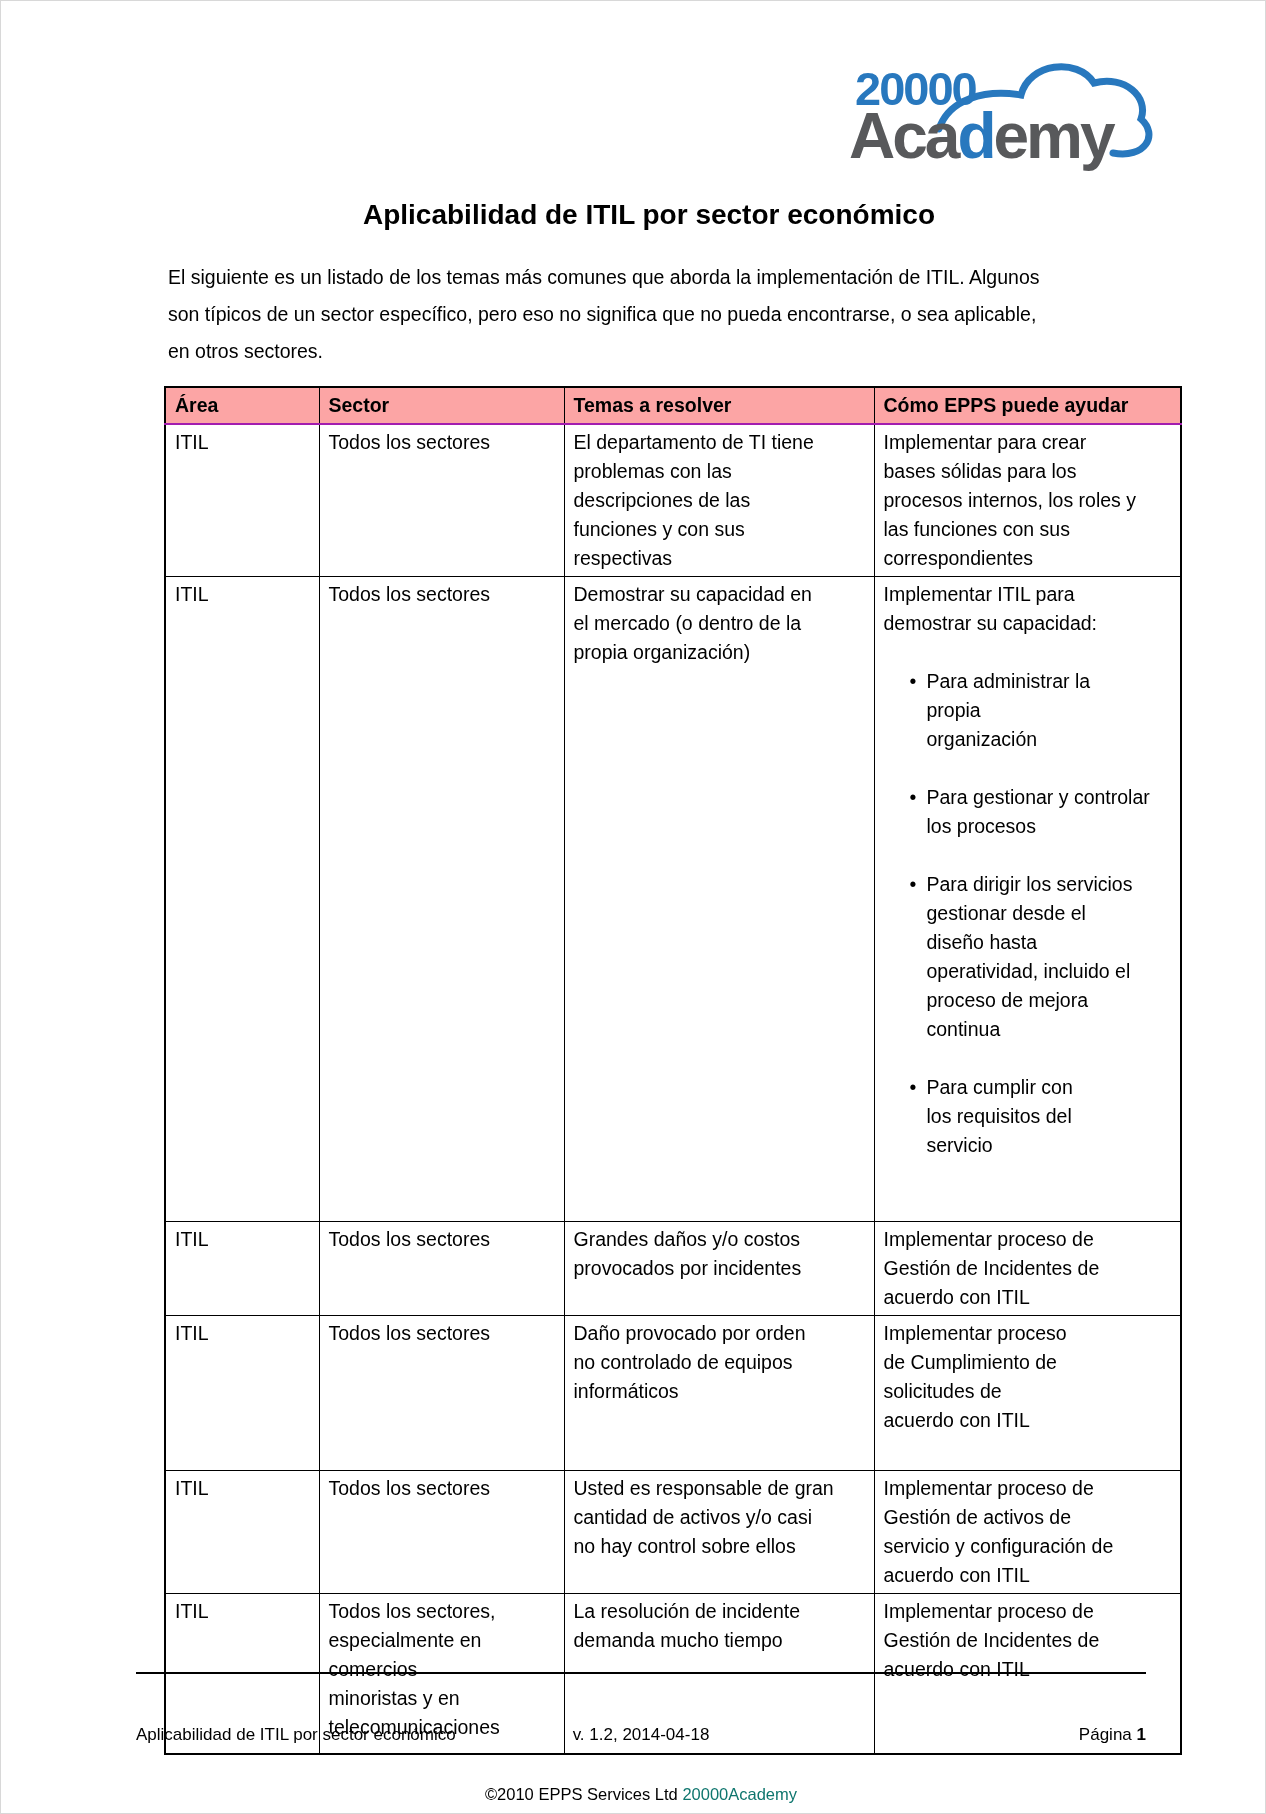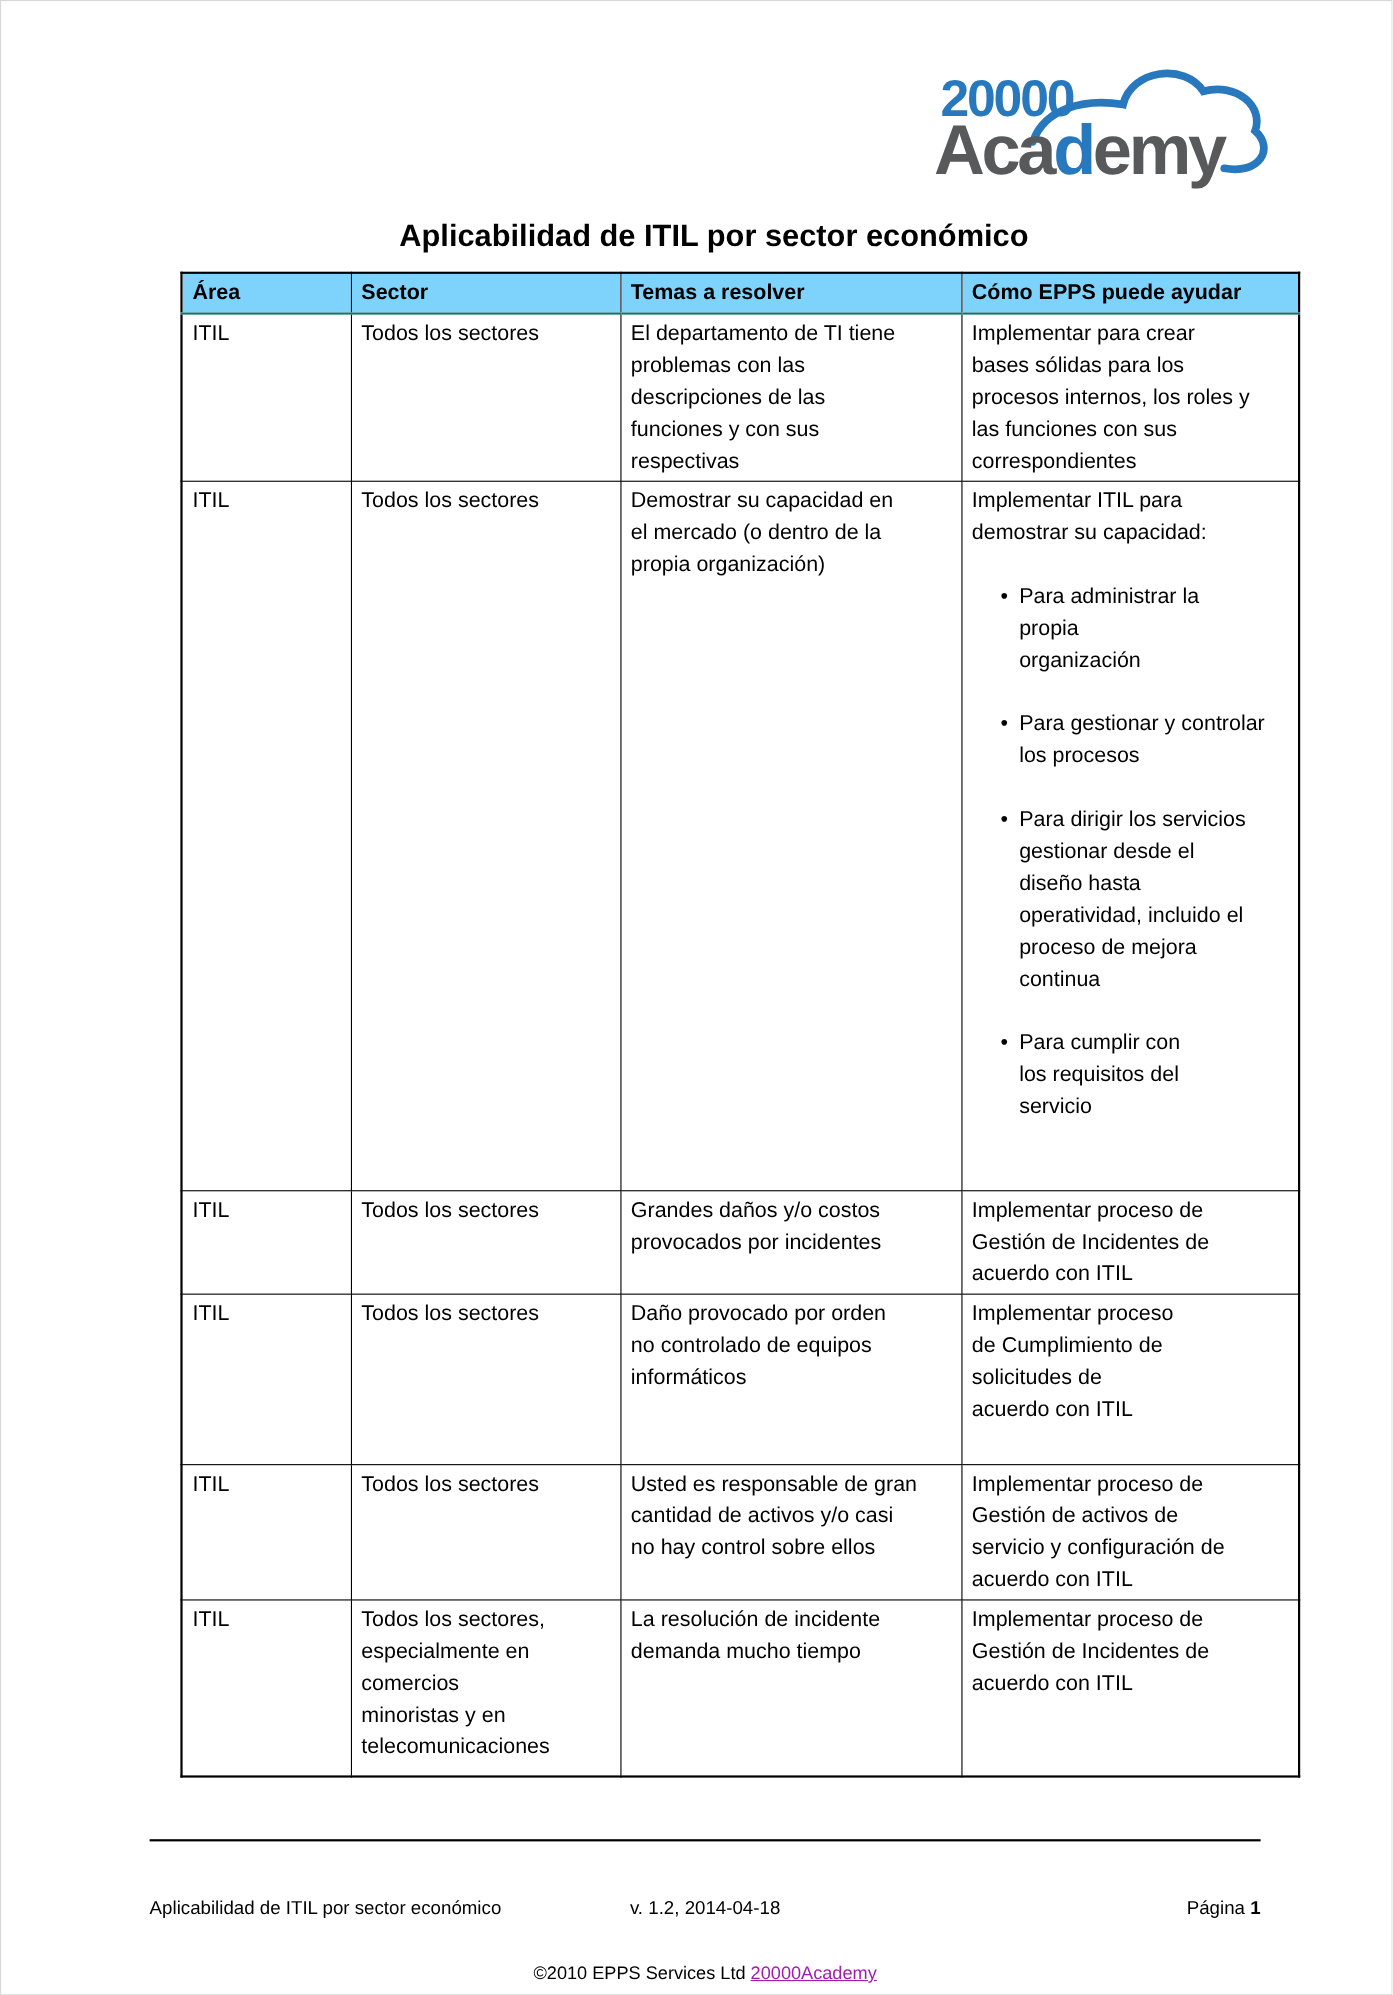--- a/index.html
+++ b/index.html
@@ -57,24 +57,24 @@
   }
   table.itil th, table.itil td {
     border: 1px solid #000;
     vertical-align: top;
     padding: 3px 9px;
     line-height: 29px;
     white-space: pre-line;
     overflow: hidden;
   }
   table.itil th {
-    background: #7dd3fc;
+    background: #fca5a5;
     text-align: left;
     font-weight: bold;
-    border-bottom: 2px solid #0f766e;
+    border-bottom: 2px solid #a21caf;
     white-space: nowrap;
   }
   tr.hrow { height: 36px; }
   tr.r1 { height: 144px; }
   tr.r2 { height: 493px; }
   tr.r3 { height: 90px; }
   tr.r4 { height: 155px; }
   tr.r5 { height: 120px; }
   tr.r6 { height: 160px; }
 
@@ -96,37 +96,40 @@
     align-items: baseline;
   }
   .footer-center { text-align: right; }
   .footer-right { text-align: right; margin-top: 44px; }
   .footer-right b { font-weight: bold; }
   .copyright {
     margin-top: 40px;
     text-align: center;
     font-size: 16.5px;
   }
-  .copyright a { color: #a21caf; text-decoration: underline; cursor: pointer; }
+  .copyright a { color: #0f766e; cursor: pointer; }
 </style>
 </head>
 <body>
 
 <div class="page">
 
   <div class="logo">
     <svg class="logo-cloud" width="228" height="120" viewBox="0 0 228 120">
       <path d="M 2,76 C 12,46 48,36 84,42 C 92,10 140,4 157,30 C 188,22 212,44 204,66 C 222,82 208,106 176,100" fill="none" stroke="#2878be" stroke-width="7" stroke-linecap="round"></path>
     </svg>
     <div class="logo-number">20000</div>
     <div class="logo-word"><span>Aca</span><span class="blue-d">d</span><span>emy</span></div>
   </div>
 
   <h1 class="doc-title">Aplicabilidad de ITIL por sector económico</h1>
 
+  <p class="intro">El siguiente es un listado de los temas más comunes que aborda la implementación de ITIL. Algunos
+son típicos de un sector específico, pero eso no significa que no pueda encontrarse, o sea aplicable,
+en otros sectores.</p>
 
   <table class="itil">
     <colgroup>
       <col style="width:154px">
         <col style="width:245px">
         <col style="width:310px">
         <col style="width:307px">
     </colgroup>
     <thead>
       <tr class="hrow">

